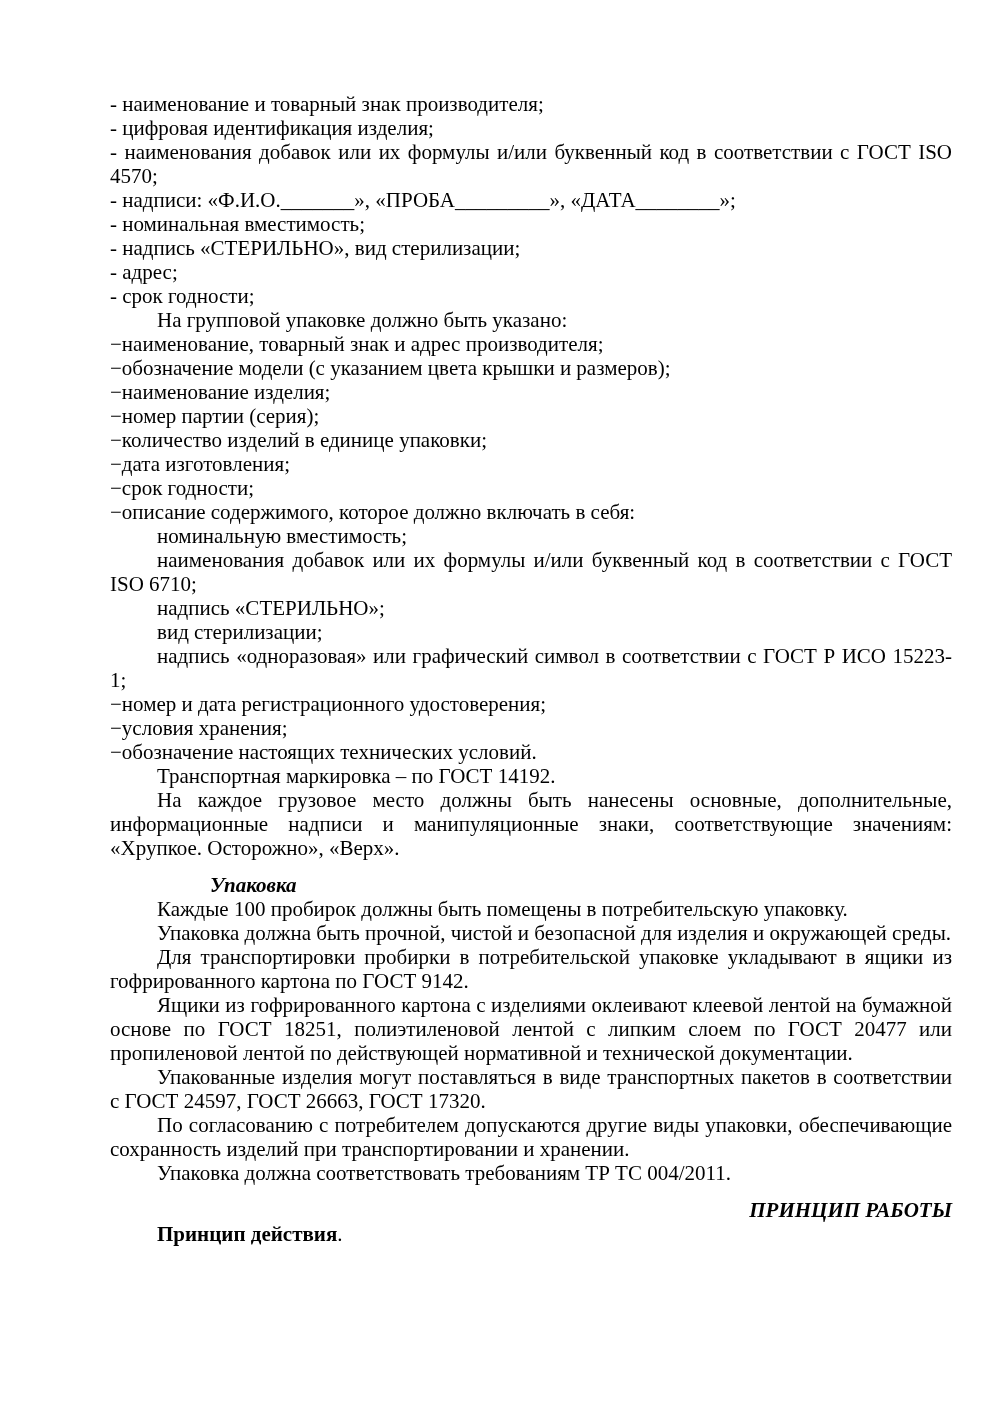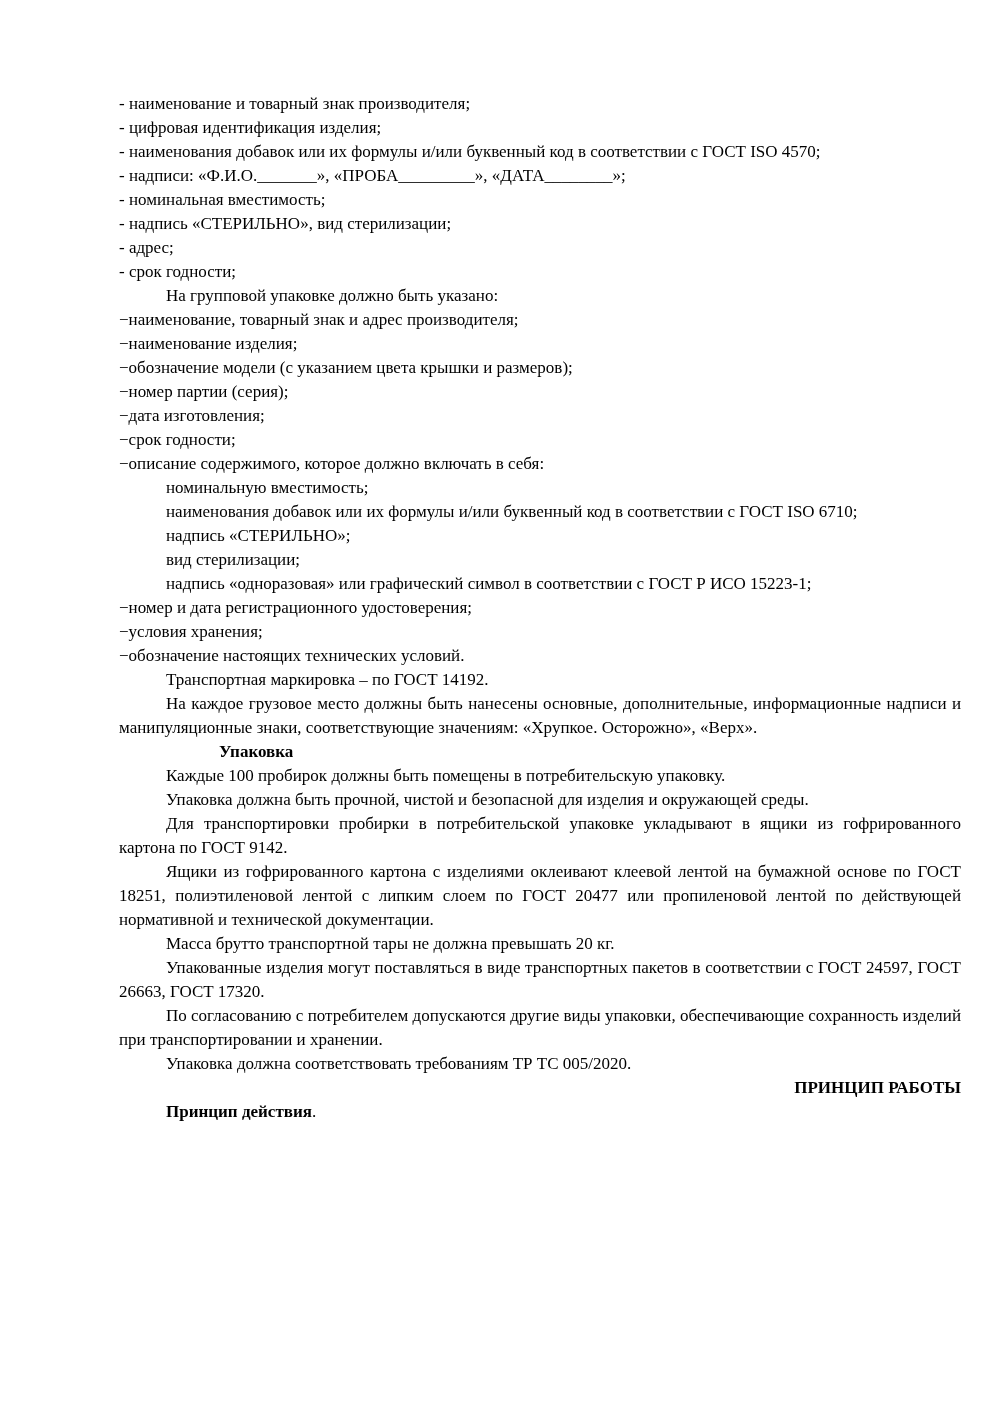--- a/index.html
+++ b/index.html
@@ -8,25 +8,25 @@
     background: #ffffff;
   }
   body {
     width: 1000px;
     height: 1414px;
     position: relative;
     overflow: hidden;
   }
   #page {
     position: absolute;
-    left: 119px;
+    left: 110px;
     top: 92px;
     width: 842px;
     font-family: "Liberation Serif", "DejaVu Serif", serif;
-    font-size: 17px;
+    font-size: 21px;
     line-height: 24px;
     color: #000000;
   }
   #page p {
     margin: 0;
     padding: 0;
     text-align: justify;
   }
   #page p.flush {
     text-indent: 0;
@@ -38,59 +38,61 @@
     font-weight: bold;
     text-indent: 100px;
     text-align: left;
   }
   #page p.center {
     font-weight: bold;
     text-align: right;
     text-indent: 0;
   }
   #page p.mt {
+    margin-top: 13px;
+    font-style: italic;
   }
   #page b {
     font-weight: bold;
   }
 </style>
 </head>
 <body>
 
 <main id="page">
     <p class="flush">- наименование и товарный знак производителя;</p>
     <p class="flush">- цифровая идентификация изделия;</p>
     <p class="flush">- наименования добавок или их формулы и/или буквенный код в соответствии с ГОСТ ISO 4570;</p>
     <p class="flush">- надписи: «Ф.И.О._______», «ПРОБА_________», «ДАТА________»;</p>
     <p class="flush">- номинальная вместимость;</p>
     <p class="flush">- надпись «СТЕРИЛЬНО», вид стерилизации;</p>
     <p class="flush">- адрес;</p>
     <p class="flush">- срок годности;</p>
     <p class="indent">На групповой упаковке должно быть указано:</p>
     <p class="flush">−наименование, товарный знак и адрес производителя;</p>
+    <p class="flush">−обозначение модели (с указанием цвета крышки и размеров);</p>
     <p class="flush">−наименование изделия;</p>
-    <p class="flush">−обозначение модели (с указанием цвета крышки и размеров);</p>
     <p class="flush">−номер партии (серия);</p>
+    <p class="flush">−количество изделий в единице упаковки;</p>
     <p class="flush">−дата изготовления;</p>
     <p class="flush">−срок годности;</p>
     <p class="flush">−описание содержимого, которое должно включать в себя:</p>
     <p class="indent">номинальную вместимость;</p>
     <p class="indent">наименования добавок или их формулы и/или буквенный код в соответствии с ГОСТ ISO 6710;</p>
     <p class="indent">надпись «СТЕРИЛЬНО»;</p>
     <p class="indent">вид стерилизации;</p>
     <p class="indent">надпись «одноразовая» или графический символ в соответствии с ГОСТ Р ИСО 15223-1;</p>
     <p class="flush">−номер и дата регистрационного удостоверения;</p>
     <p class="flush">−условия хранения;</p>
     <p class="flush">−обозначение настоящих технических условий.</p>
     <p class="indent">Транспортная маркировка – по ГОСТ 14192.</p>
     <p class="indent">На каждое грузовое место должны быть нанесены основные, дополнительные, информационные надписи и манипуляционные знаки, соответствующие значениям: «Хрупкое. Осторожно», «Верх».</p>
     <p class="heading mt">Упаковка</p>
     <p class="indent">Каждые 100 пробирок должны быть помещены в потребительскую упаковку.</p>
     <p class="indent">Упаковка должна быть прочной, чистой и безопасной для изделия и окружающей среды.</p>
     <p class="indent">Для транспортировки пробирки в потребительской упаковке укладывают в ящики из гофрированного картона по ГОСТ 9142.</p>
     <p class="indent">Ящики из гофрированного картона с изделиями оклеивают клеевой лентой на бумажной основе по ГОСТ 18251, полиэтиленовой лентой с липким слоем по ГОСТ 20477 или пропиленовой лентой по действующей нормативной и технической документации.</p>
-    <p class="indent">Масса брутто транспортной тары не должна превышать 20 кг.</p>
     <p class="indent">Упакованные изделия могут поставляться в виде транспортных пакетов в соответствии с ГОСТ 24597, ГОСТ 26663, ГОСТ 17320.</p>
     <p class="indent">По согласованию с потребителем допускаются другие виды упаковки, обеспечивающие сохранность изделий при транспортировании и хранении.</p>
-    <p class="indent">Упаковка должна соответствовать требованиям ТР ТС 005/2020.</p>
+    <p class="indent">Упаковка должна соответствовать требованиям ТР ТС 004/2011.</p>
     <p class="center mt">ПРИНЦИП РАБОТЫ</p>
     <p class="indent"><b>Принцип действия</b><span>.</span></p>
   </main>
 
 </body></html>

